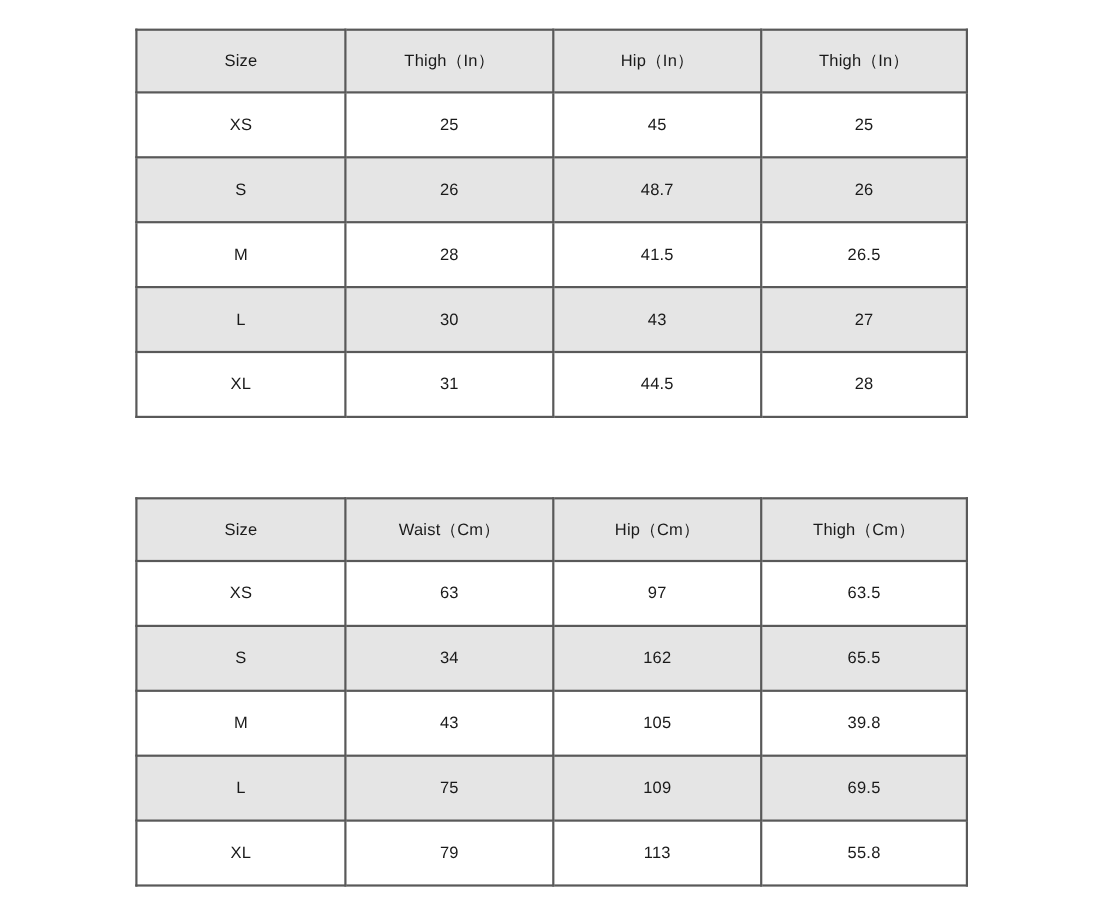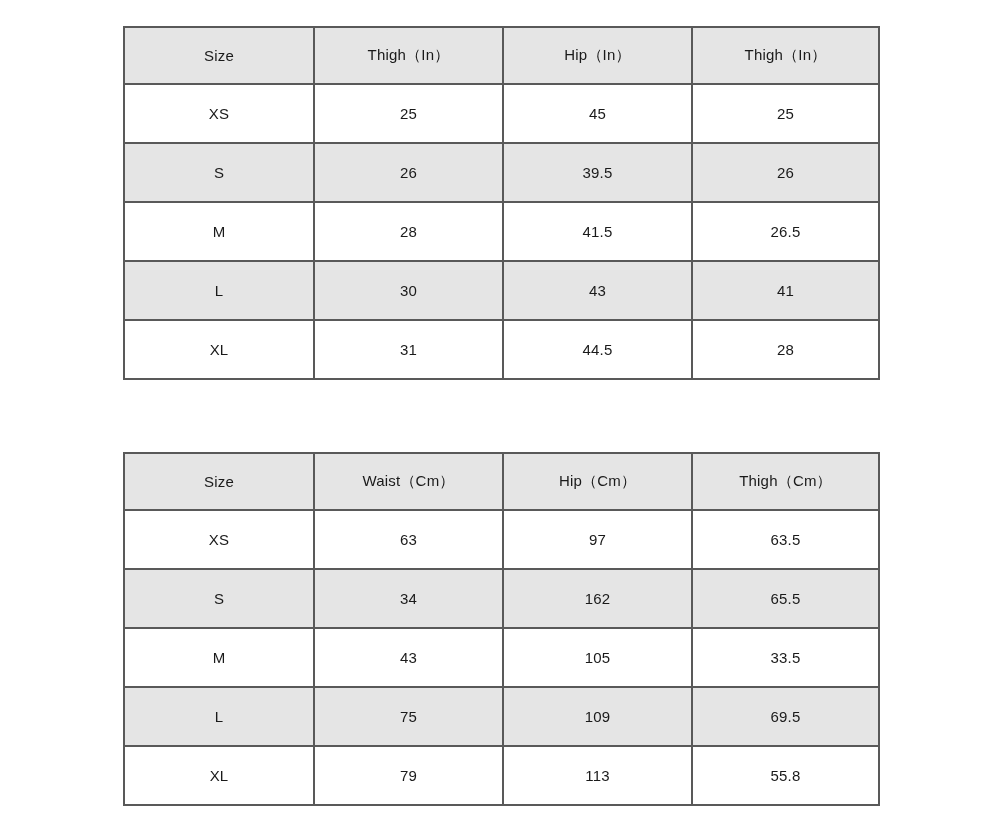--- a/index.html
+++ b/index.html
@@ -93,34 +93,34 @@
     <tbody>
       <tr class="row-plain">
         <td>XS</td>
         <td>25</td>
         <td>45</td>
         <td>25</td>
       </tr>
       <tr class="row-shaded">
         <td>S</td>
         <td>26</td>
-        <td>39.5</td>
+        <td>48.7</td>
         <td>26</td>
       </tr>
       <tr class="row-plain">
         <td>M</td>
         <td>28</td>
         <td>41.5</td>
         <td>26.5</td>
       </tr>
       <tr class="row-shaded">
         <td>L</td>
         <td>30</td>
         <td>43</td>
-        <td>41</td>
+        <td>27</td>
       </tr>
       <tr class="row-plain">
         <td>XL</td>
         <td>31</td>
         <td>44.5</td>
         <td>28</td>
       </tr>
     </tbody>
   </table>
 
@@ -149,21 +149,21 @@
       <tr class="row-shaded">
         <td>S</td>
         <td>34</td>
         <td>162</td>
         <td>65.5</td>
       </tr>
       <tr class="row-plain">
         <td>M</td>
         <td>43</td>
         <td>105</td>
-        <td>33.5</td>
+        <td>39.8</td>
       </tr>
       <tr class="row-shaded">
         <td>L</td>
         <td>75</td>
         <td>109</td>
         <td>69.5</td>
       </tr>
       <tr class="row-plain">
         <td>XL</td>
         <td>79</td>

